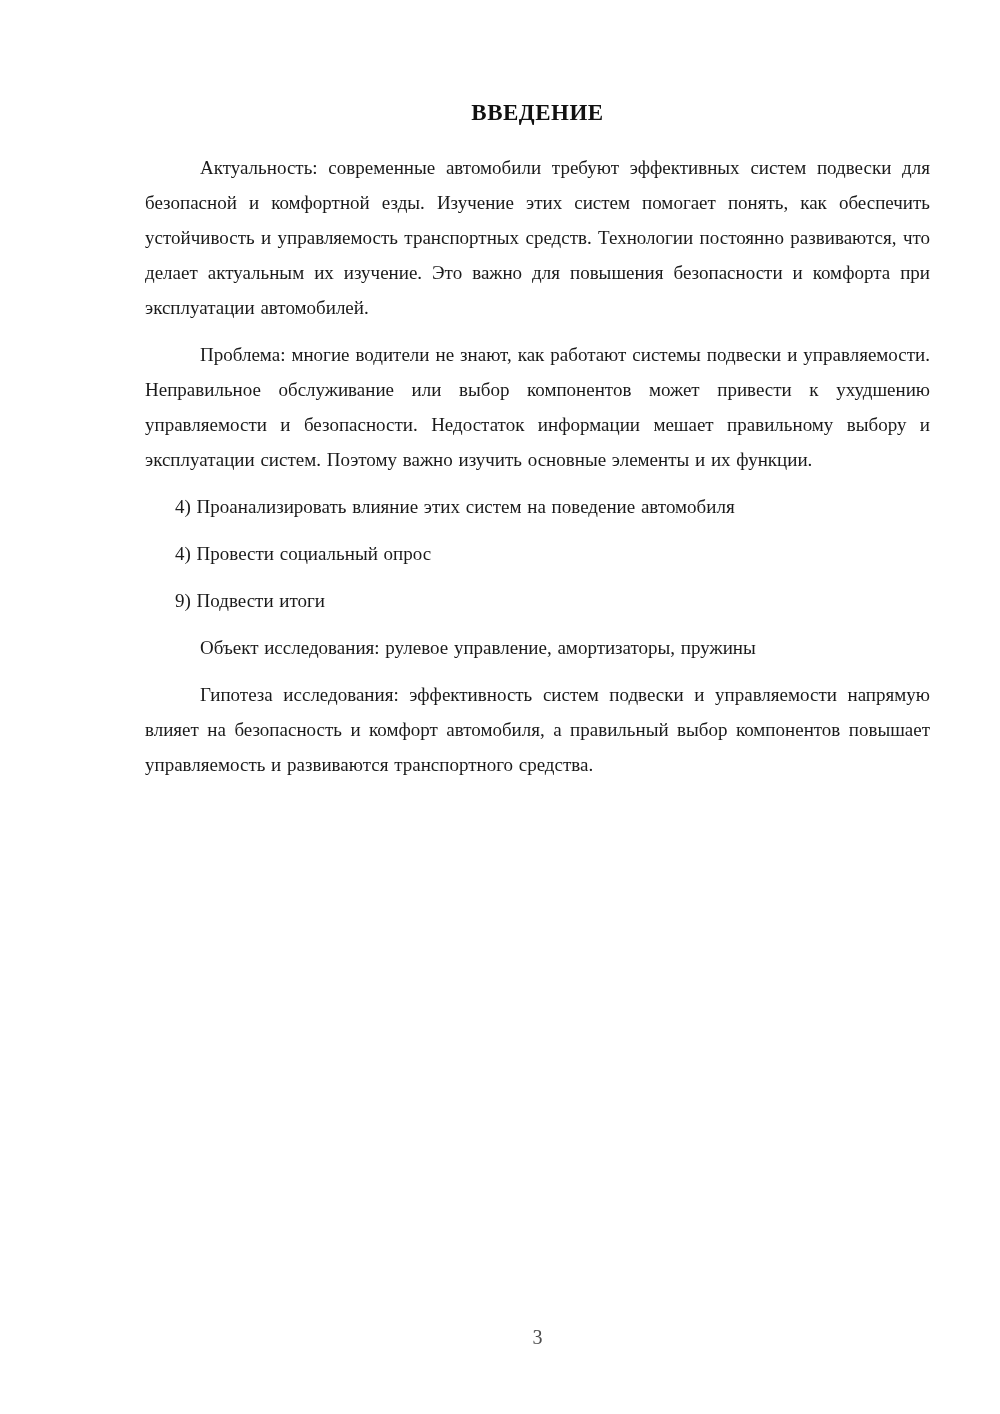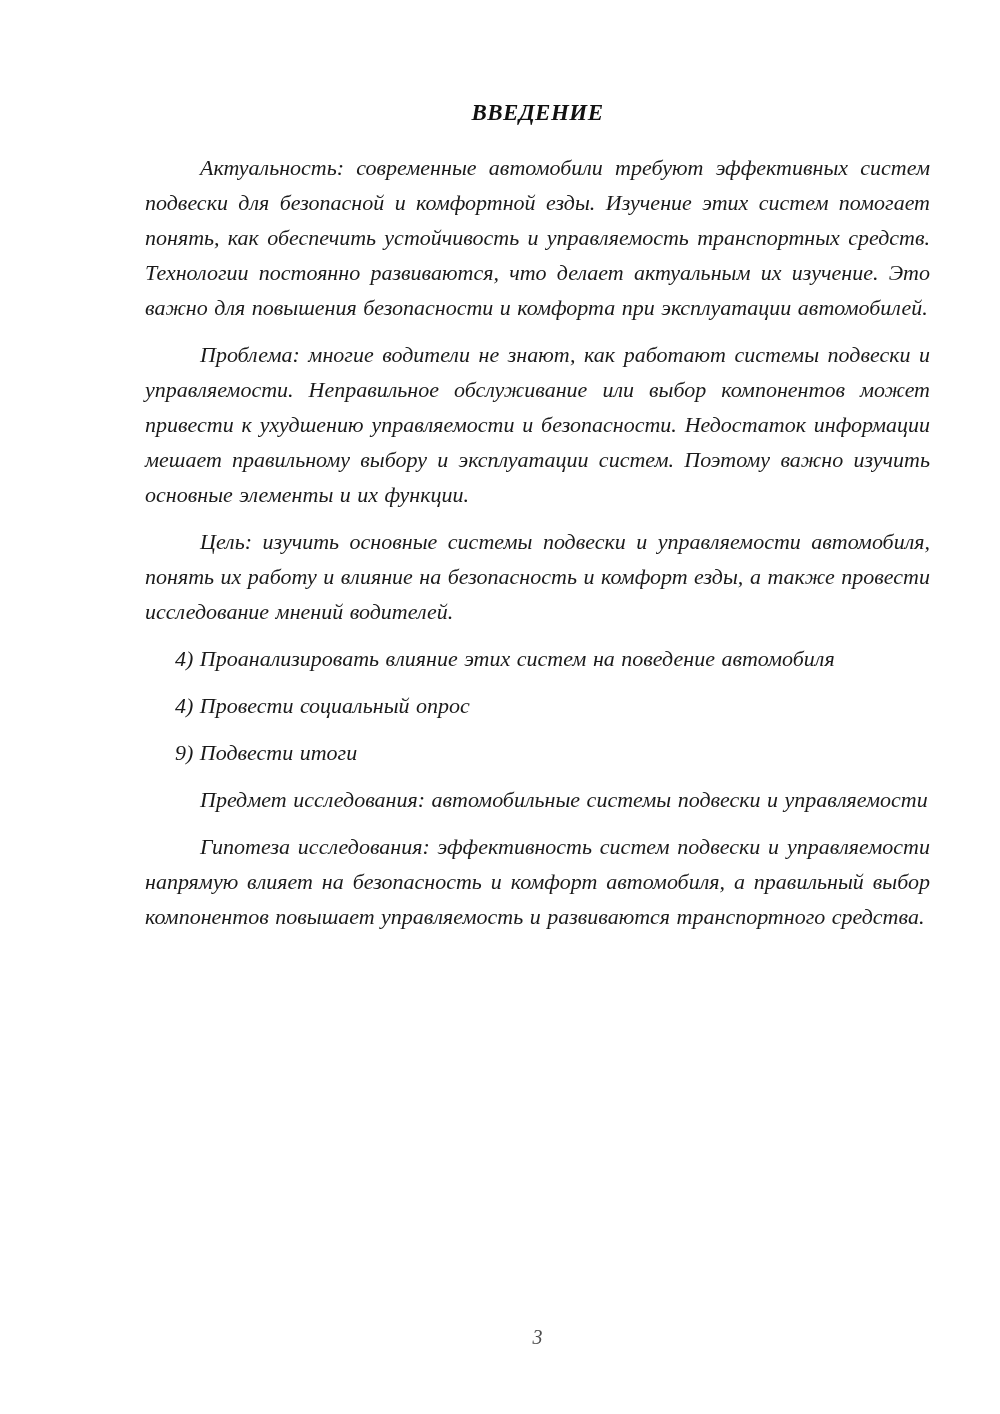--- a/index.html
+++ b/index.html
@@ -14,32 +14,31 @@
     color: #1a1a1a;
     overflow: hidden;
   }
   .page {
     position: relative;
     width: 1000px;
     height: 1414px;
     box-sizing: border-box;
     padding: 100px 70px 0 145px;
     background: #ffffff;
-    font-style: italic;
   }
   .doc-title {
     font-size: 23px;
     font-weight: bold;
     text-align: center;
     margin: 0 0 24px 0;
     letter-spacing: 0.5px;
     color: #111111;
   }
   .content p {
-    font-size: 22px;
+    font-size: 19px;
     line-height: 35px;
     text-align: justify;
     margin: 12px 0 12px 0;
     word-spacing: 1px;
   }
   .content p.indent {
     text-indent: 55px;
   }
   .content p.list {
     text-indent: 30px;
@@ -56,22 +55,21 @@
 </style>
 </head>
 <body>
 
 <div class="page">
   <h1 class="doc-title">ВВЕДЕНИЕ</h1>
 
   <div class="content" id="content">
       <p class="indent">Актуальность: современные автомобили требуют эффективных систем подвески для безопасной и комфортной езды. Изучение этих систем помогает понять, как обеспечить устойчивость и управляемость транспортных средств. Технологии постоянно развиваются, что делает актуальным их изучение. Это важно для повышения безопасности и комфорта при эксплуатации автомобилей.</p>
       <p class="indent">Проблема: многие водители не знают, как работают системы подвески и управляемости. Неправильное обслуживание или выбор компонентов может привести к ухудшению управляемости и безопасности. Недостаток информации мешает правильному выбору и эксплуатации систем. Поэтому важно изучить основные элементы и их функции.</p>
-      <p class="indent">Цель: изучить основные системы подвески и управляемости автомобиля, понять их работу и влияние на безопасность и комфорт езды, а также провести исследование мнений водителей.</p>
       <p class="list">4) Проанализировать влияние этих систем на поведение автомобиля</p>
       <p class="list">4) Провести социальный опрос</p>
       <p class="list">9) Подвести итоги</p>
-      <p class="indent">Предмет исследования: автомобильные системы подвески и управляемости</p>
+      <p class="indent">Объект исследования: рулевое управление, амортизаторы, пружины</p>
       <p class="indent">Гипотеза исследования: эффективность систем подвески и управляемости напрямую влияет на безопасность и комфорт автомобиля, а правильный выбор компонентов повышает управляемость и развиваются транспортного средства.</p>
     </div>
 
   <div class="page-number">3</div>
 </div>
 
 </body></html>

